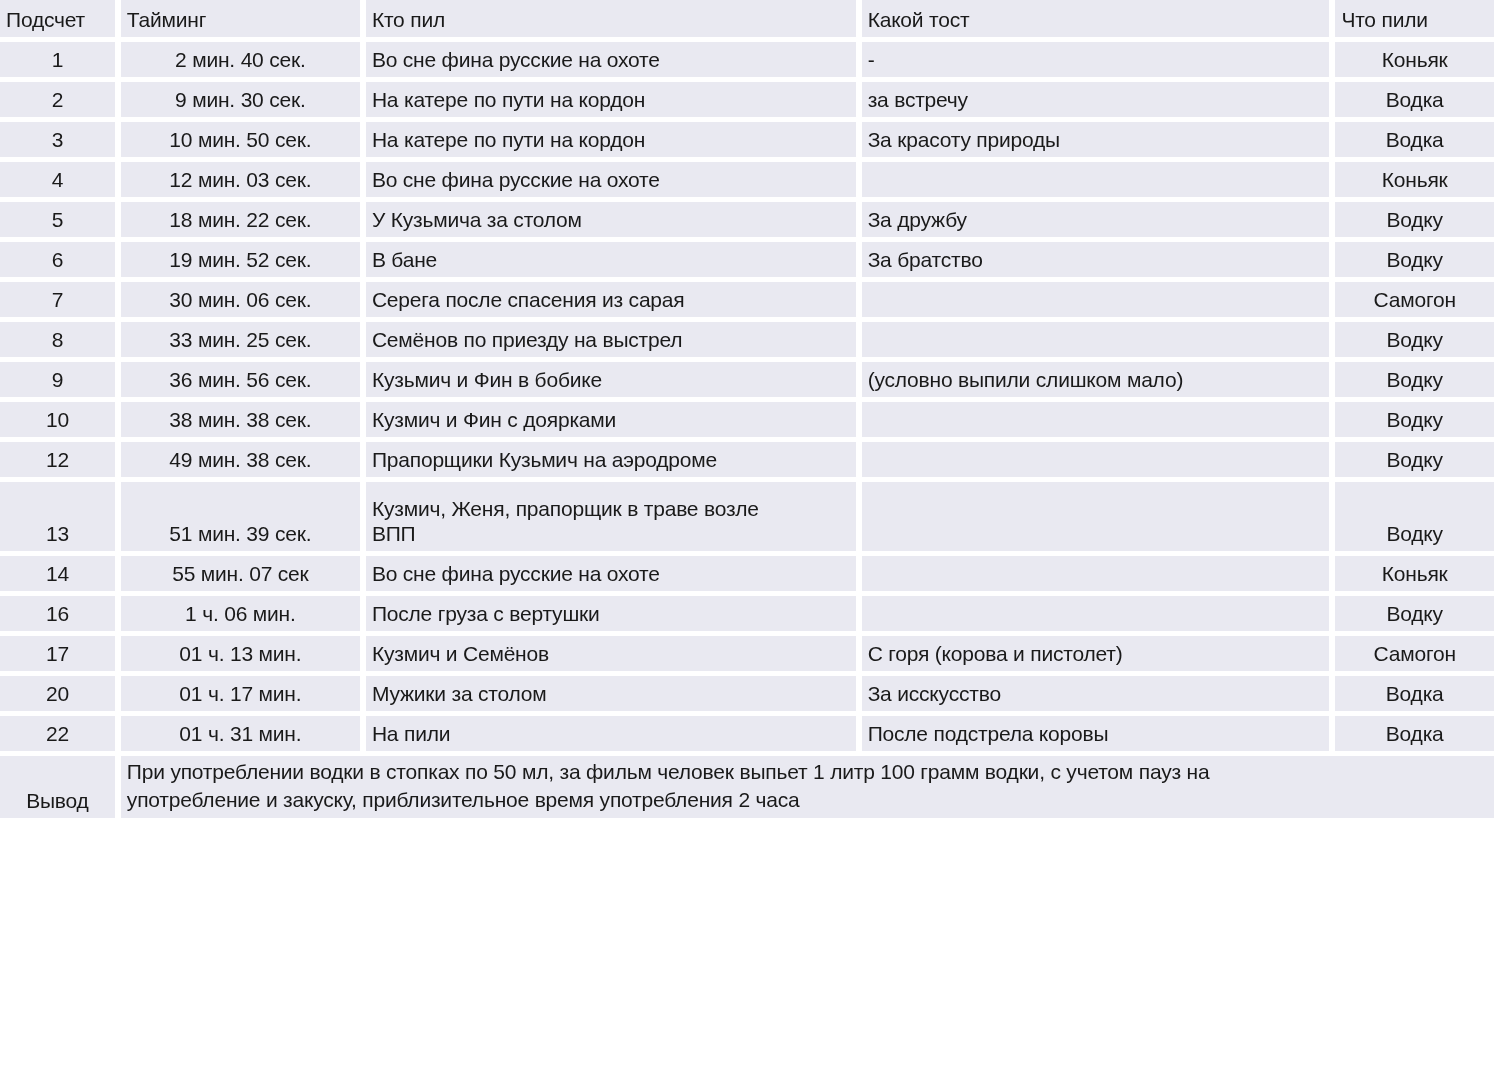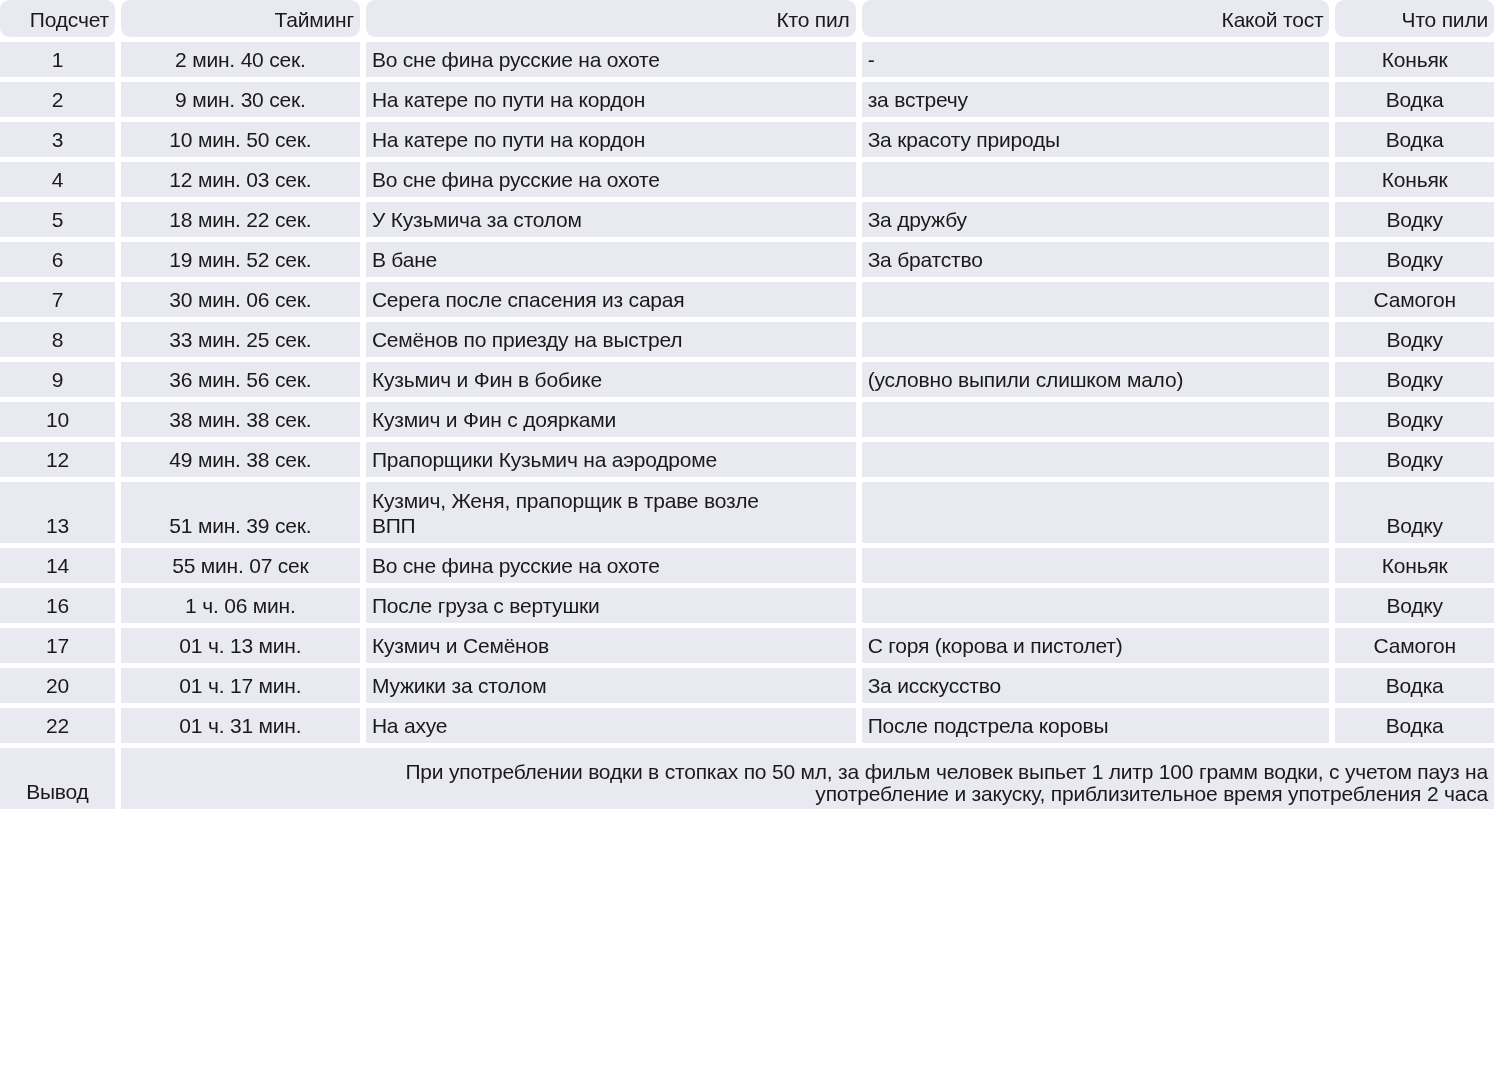--- a/index.html
+++ b/index.html
@@ -30,31 +30,30 @@
     vertical-align: bottom;
     box-sizing: border-box;
     padding: 2px 6px 4px 6px;
     overflow: hidden;
     white-space: pre-line;
     line-height: 1.22;
     font-weight: normal;
   }
   table.sheet th {
     height: 37px;
-    text-align: right;
-    border-radius: 9px;
+    text-align: left;
   }
   table.sheet tr.regular td { height: 35px; }
-  table.sheet tr.tall td    { height: 61px; }
+  table.sheet tr.tall td    { height: 69px; }
   table.sheet tr.summary td { height: 61px; }
   td.c-center { text-align: center; }
   td.c-left   { text-align: left; }
   tr.summary td.summary-text {
-    text-align: right;
-    line-height: 22px;
+    text-align: left;
+    line-height: 28px;
   }
 </style>
 </head>
 <body>
 
 <div class="viewport">
   <table class="sheet">
     <colgroup>
       <col style="width:115px">
       <col style="width:240px">
@@ -181,21 +180,21 @@
         <tr class="regular">
           <td class="c-center">20</td>
           <td class="c-center">01 ч. 17 мин.</td>
           <td class="c-left">Мужики за столом</td>
           <td class="c-left">За исскусство</td>
           <td class="c-center">Водка</td>
         </tr>
         <tr class="regular">
           <td class="c-center">22</td>
           <td class="c-center">01 ч. 31 мин.</td>
-          <td class="c-left">На ахуе</td>
+          <td class="c-left">На пили</td>
           <td class="c-left">После подстрела коровы</td>
           <td class="c-center">Водка</td>
         </tr>
       </tbody>
     <tbody>
       <tr class="summary">
         <td class="c-center">Вывод</td>
         <td class="summary-text" colspan="4">При употреблении водки в стопках по 50 мл, за фильм человек выпьет 1 литр 100 грамм водки, с учетом пауз на
 употребление и закуску, приблизительное время употребления 2 часа</td>
       </tr>

